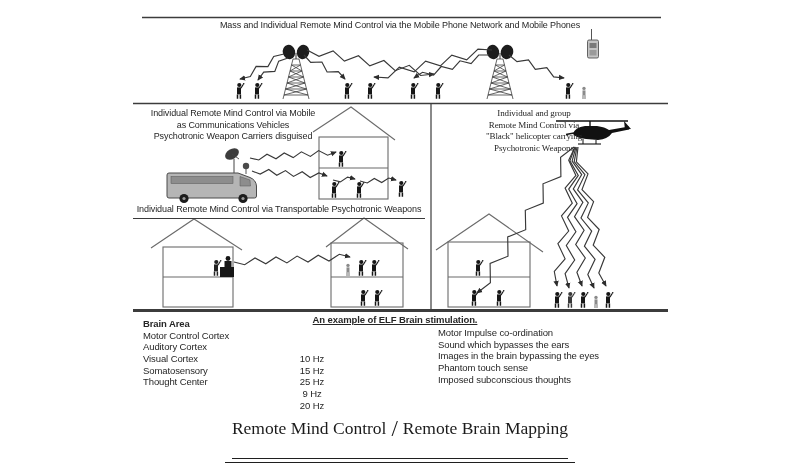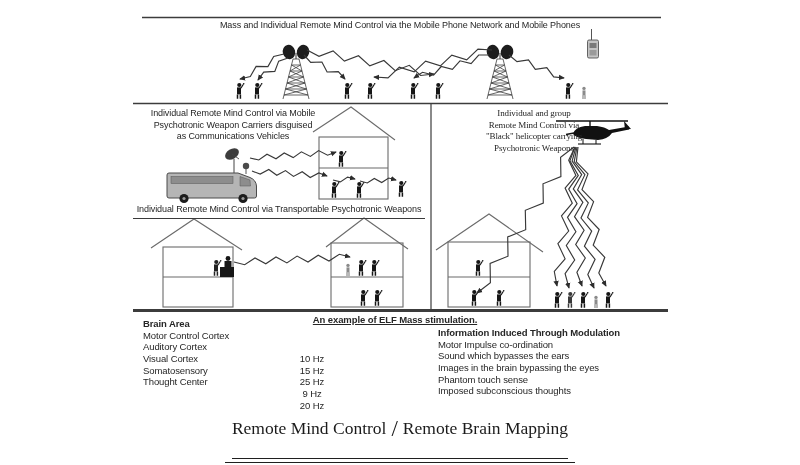--- a/index.html
+++ b/index.html
@@ -201,54 +201,53 @@
       <path class="beam" d="M576,147 L572.1,161.1 L581.7,174.6 L573.3,188.9 L582.9,202.4 L574.5,216.7 L584.1,230.2 L575.7,244.5 L585.3,258.0 L576.9,272.3 L582,286"></path>
       <path class="beam" d="M577,147 L574.2,161.6 L584.9,174.7 L577.6,189.8 L588.3,202.9 L581.0,218.0 L591.7,231.1 L584.4,246.2 L595.1,259.3 L587.8,274.4 L594,288"></path>
       <path class="beam" d="M578,147 L576.4,161.8 L588.0,173.9 L582.0,189.6 L593.6,201.7 L587.6,217.4 L599.2,229.5 L593.2,245.2 L604.8,257.3 L598.8,273.0 L606,286"></path>
     </g>
   </svg>
 
   <div class="lbl top-title center">Mass and Individual Remote Mind Control via the Mobile Phone Network and Mobile Phones</div>
 
   <div class="lbl van-title center">
     <div>Individual Remote Mind Control via Mobile</div>
+    <div>as Communications Vehicles</div>
     <div>Psychotronic Weapon Carriers disguised</div>
-    <div>as Communications Vehicles</div>
   </div>
 
   <div class="lbl heli-title center">
     <div>Individual and group</div>
     <div>Remote Mind Control via</div>
     <div>"Black" helicopter carrying</div>
     <div>Psychotronic Weapons</div>
   </div>
 
   <div class="lbl trans-title center">Individual Remote Mind Control via Transportable Psychotronic Weapons</div>
 
-  <div class="lbl tbl-head">An example of ELF Mass stimulation.</div>
+  <div class="lbl tbl-head">An example of ELF Brain stimulation.</div>
 
   <div class="lbl tcol1">
     <div class="tcell thdr">Brain Area</div>
     <div class="tcell">Motor Control Cortex</div>
     <div class="tcell">Auditory Cortex</div>
     <div class="tcell">Visual Cortex</div>
     <div class="tcell">Somatosensory</div>
     <div class="tcell">Thought Center</div>
   </div>
 
   <div class="lbl tcol2v">
     <div class="tcell">10 Hz</div>
     <div class="tcell">15 Hz</div>
     <div class="tcell">25 Hz</div>
     <div class="tcell">9 Hz</div>
     <div class="tcell">20 Hz</div>
   </div>
 
   <div class="lbl tcol3">
-    <div class="tcell thdr">Information Induced Through Modulation</div>
     <div class="tcell">Motor Impulse co-ordination</div>
     <div class="tcell">Sound which bypasses the ears</div>
     <div class="tcell">Images in the brain bypassing the eyes</div>
     <div class="tcell">Phantom touch sense</div>
     <div class="tcell">Imposed subconscious thoughts</div>
   </div>
 
   <div class="footer">
     <span class="ft-outer">
       <span class="ft-inner">

